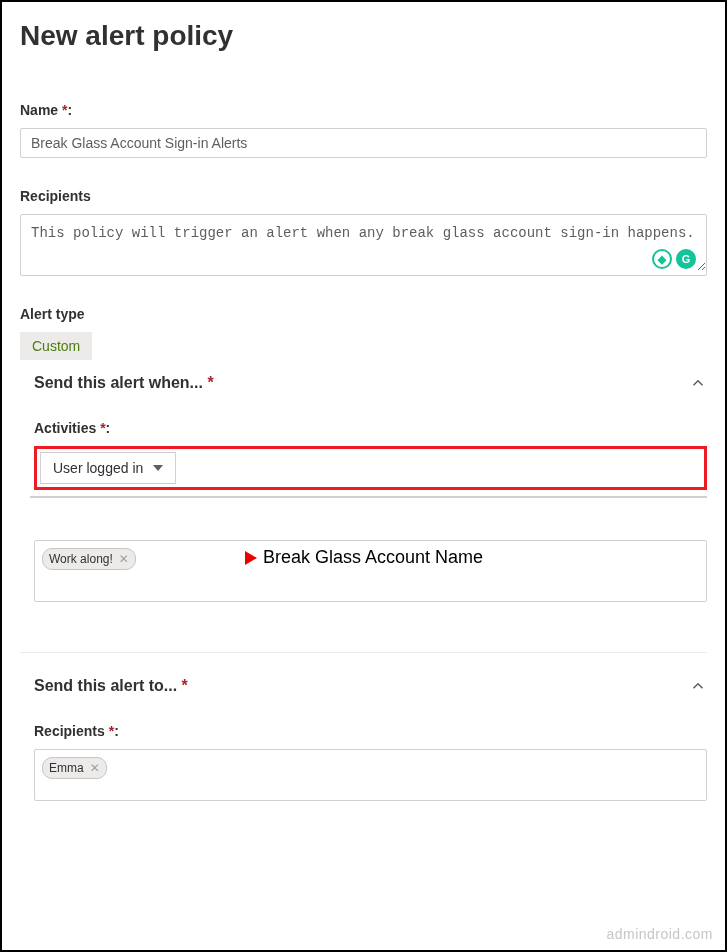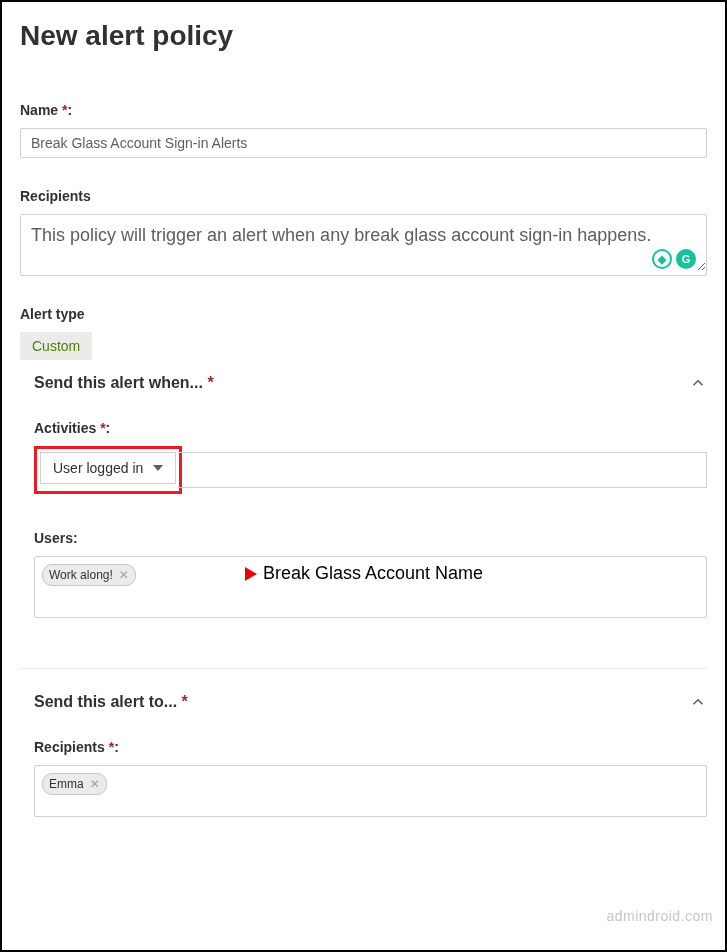--- a/index.html
+++ b/index.html
@@ -4,44 +4,44 @@
   <style>
     * { box-sizing: border-box; margin: 0; padding: 0; font-family: "Segoe UI", Arial, sans-serif; }
     body { width: 727px; height: 952px; border: 2px solid #000; position: relative; background: #fff; }
     .container { padding: 18px 18px 0 18px; }
     .page-title { font-size: 28px; font-weight: 600; color: #323130; margin-bottom: 50px; }
     .field { margin-bottom: 30px; }
     .field-label { font-size: 14px; font-weight: 700; color: #323130; margin-bottom: 10px; display: block; }
     .required { color: #a4262c; }
     .text-input { width: 100%; height: 30px; border: 1px solid #d2d0ce; border-radius: 2px; padding: 0 10px; font-size: 14px; color: #605e5c; background: #fff; }
     .textarea-wrap { width: 100%; position: relative; border: 1px solid #d2d0ce; border-radius: 2px; background: #fff; }
-    .textarea { width: 100%; height: 56px; border: none; padding: 10px; font-size: 18px; color: #605e5c; resize: both; background: transparent; }
+    .textarea { width: 100%; height: 56px; border: none; padding: 10px; font-size: 14px; color: #605e5c; resize: both; background: transparent; font-family: Liberation Mono, monospace; }
     .grammarly { position: absolute; right: 10px; bottom: 6px; display: flex; gap: 4px; }
     .g-badge { width: 20px; height: 20px; border-radius: 50%; display: flex; align-items: center; justify-content: center; font-size: 11px; font-weight: 700; }
     .g-teal { background: #fff; border: 2px solid #15c39a; color: #15c39a; }
     .g-green { background: #15c39a; color: #fff; }
     .alert-type-badge { display: inline-block; background: #edebe9; padding: 6px 12px; font-size: 14px; color: #4d7c0f; text-align: center; }
     .section { border-top: 1px solid #edebe9; padding: 24px 0 0 0; margin-top: 14px; }
     .section-header { display: flex; justify-content: space-between; align-items: center; cursor: pointer; padding: 0 0 28px 14px; }
     .section-title { font-size: 16px; font-weight: 700; color: #323130; }
     .chevron { width: 18px; height: 18px; }
     .chevron svg { width: 18px; height: 18px; stroke: #605e5c; stroke-width: 2; fill: none; }
     .section-body { padding-left: 14px; }
     .activity-box { border: 3px solid #ed1c24; display: inline-block; padding: 3px; margin-bottom: 0; background: #fff; }
     .activity-select { border: 1px solid #d2d0ce; padding: 7px 12px; font-size: 14px; color: #323130; display: inline-flex; align-items: center; gap: 10px; position: relative; z-index: 2; background: #fff; }
     .dropdown-caret { width: 0; height: 0; border-left: 5px solid transparent; border-right: 5px solid transparent; border-top: 6px solid #605e5c; display: inline-block; }
-    .activity-row { display: flex; align-items: stretch; }
+    .activity-row { display: flex; align-items: stretch; flex-direction: column; }
     .activity-rest { flex: 1; border: 1px solid #d2d0ce; border-left: none; height: 36px; margin-top: 6px; margin-bottom: 6px; margin-left: -4px; }
     .tag-input { width: 100%; min-height: 62px; border: 1px solid #d2d0ce; border-radius: 2px; padding: 7px; display: flex; gap: 6px; align-items: flex-start; position: relative; }
     .tag { background: #edebe9; border: 1px solid #c8c6c4; border-radius: 10px; padding: 3px 6px; font-size: 12px; color: #323130; display: inline-flex; align-items: center; gap: 6px; }
     .tag-x { color: #a19f9d; cursor: pointer; font-size: 12px; }
     .annotation-row { display: flex; align-items: flex-end; position: absolute; left: 132px; top: 6px; }
     .arrow-svg { width: 90px; height: 20px; }
     .annotation-text { font-size: 18px; font-weight: 400; color: #000; margin-left: 6px; }
-    .watermark { position: absolute; bottom: 26px; right: 12px; font-size: 14px; color: #c8c6c4; letter-spacing: 0.5px; }
+    .watermark { position: absolute; bottom: 8px; right: 12px; font-size: 14px; color: #c8c6c4; letter-spacing: 0.5px; }
     .field-sub { margin-bottom: 36px; }
   </style>
 </head>
 <body>
 
 <div class="container">
   <h1 class="page-title">New alert policy</h1>
 
   <div class="field">
     <label class="field-label">
@@ -87,21 +87,20 @@
             <div class="activity-select">
               <span>User logged in</span>
               <span class="dropdown-caret"></span>
             </div>
           </div>
           <div class="activity-rest"></div>
         </div>
       </div>
 
       <div class="field-sub" style="margin-bottom:50px">
-        <label class="field-label">Users:</label>
         <div class="tag-input">
           <span class="tag">
             <span>Work along!</span>
             <span class="tag-x">✕</span>
           </span>
           <div class="annotation-row">
             <svg class="arrow-svg" viewBox="0 0 90 20">
               <defs>
                 <linearGradient id="ag" x1="0" x2="1">
                     <stop offset="0" stop-color="#f7a"></stop>

